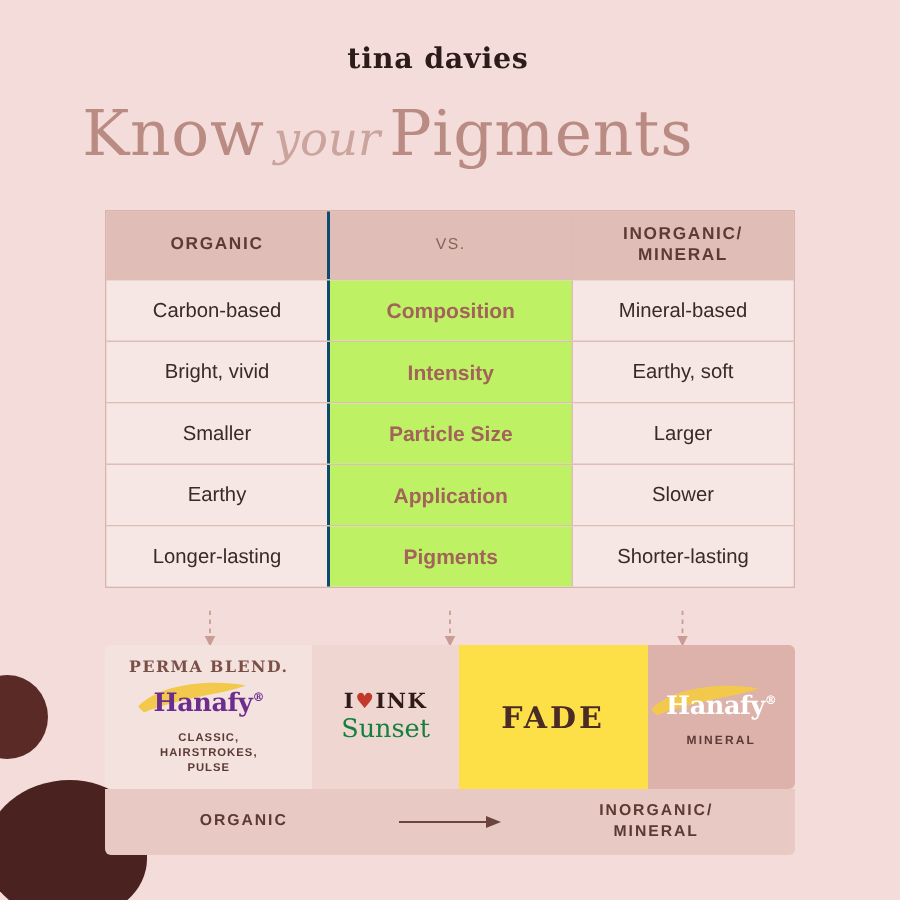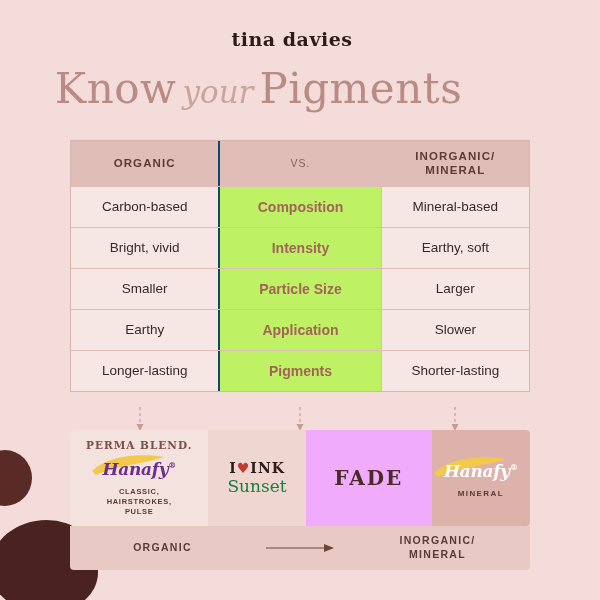--- a/index.html
+++ b/index.html
@@ -159,21 +159,21 @@
   .cellp {
     box-sizing: border-box;
     display: flex;
     flex-direction: column;
     align-items: center;
     justify-content: center;
     position: relative;
   }
   .p1 { width: 145px; background: #f4e2de; }
   .p2 { width: 102px; background: #efd6d1; }
-  .p3 { width: 132px; background: #f0abfc; }
+  .p3 { width: 132px; background: #fde047; }
   .p4 { width: 103px; background: #dcb2ab; }
 
   .perma {
     font-family: "DejaVu Serif", serif;
     font-size: 10.5px;
     font-weight: bold;
     letter-spacing: 1px;
     color: #7a4f48;
     margin-bottom: 6px;
   }
@@ -185,21 +185,20 @@
   .hanafy-swoosh {
     position: absolute;
     left: -4px;
     top: -4px;
     width: 76px;
     height: 26px;
   }
   .hanafy-word {
     position: relative;
     font-family: "DejaVu Serif", serif;
-    font-style: italic;
     font-weight: bold;
     font-size: 17px;
     color: #6b2d8e;
     letter-spacing: -0.3px;
   }
   .hanafy-word .reg { font-size: 8px; vertical-align: super; }
   .sub-lines {
     margin-top: 5px;
     font-size: 7.5px;
     font-weight: bold;

